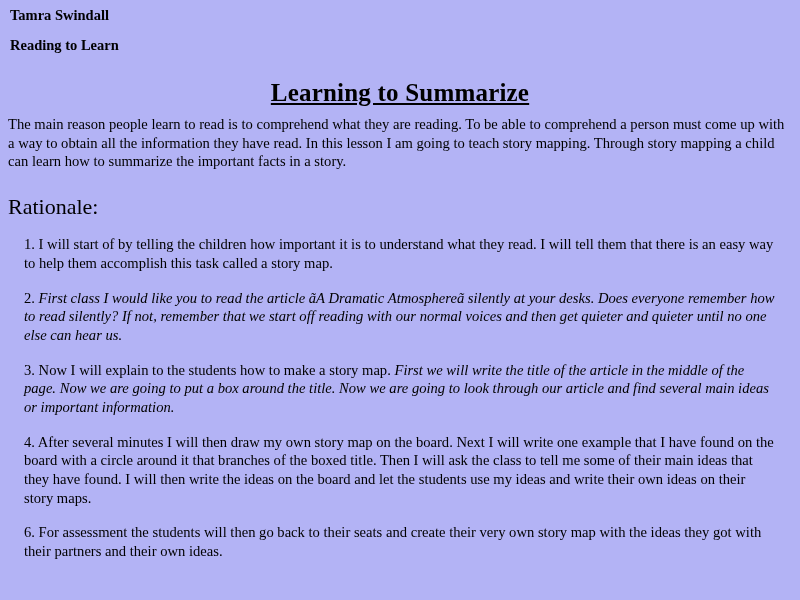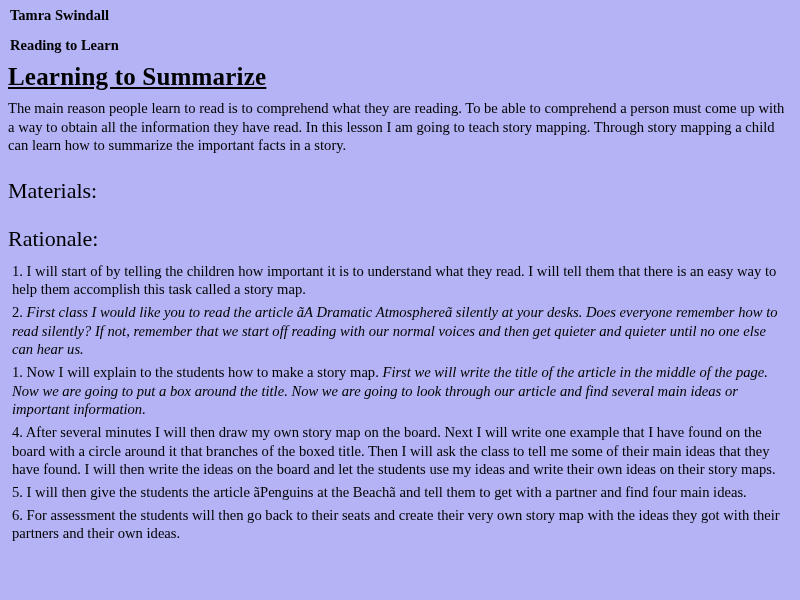--- a/index.html
+++ b/index.html
@@ -27,76 +27,73 @@
     line-height: 1.35;
     margin: 0 0 0 2px;
   }
   .course {
     font-size: 14.5px;
     font-weight: bold;
     line-height: 1.35;
     margin: 10px 0 8px 2px;
   }
   .title {
+    text-align: center;
     font-size: 25px;
     font-weight: bold;
     text-decoration: underline;
-    margin: 8px 0 0 0;
+    margin: 24px 0 0 0;
     letter-spacing: 0.2px;
   }
   h2.section {
     font-size: 22px;
     font-weight: normal;
     margin: 24px 0 10px 0;
     line-height: 1.1;
   }
   p.body {
     font-size: 14.6px;
     line-height: 1.28;
     margin: 8px 0 0 0;
     text-align: left;
   }
   .procedures p {
     font-size: 14.6px;
     line-height: 1.28;
-    margin: 4px;
+    margin: 16px;
   }
   .ital {
     font-style: italic;
   }
 </style>
 </head>
 <body>
 
 <div class="page">
 
   <div class="author">Tamra Swindall</div>
   <div class="course">Reading to Learn</div>
 
   <div class="title">Learning to Summarize</div>
 
   <p class="body">The main reason people learn to read is to comprehend what they are reading.  To be able to comprehend a person must come up with a way to obtain all the information they have read.  In this lesson I am going to teach story mapping.  Through story mapping a child can learn how to summarize the important facts in a story.</p>
 
-  <h2 class="section">Materials:</h2>
 
   <h2 class="section">Rationale:</h2>
   <div class="procedures">
     <p>
       <span>1. I will start of by telling the children how important it is to understand what they read.  I will tell them that there is an easy way to help them accomplish this task called a story map.</span><span class="ital"></span>
     </p>
     <p>
       <span>2. </span><span class="ital">First class I would like you to read the article ãA Dramatic Atmosphereã silently at your desks.  Does everyone remember how to read silently?  If not, remember  that we start off reading with our normal voices and then get quieter and quieter until no one else can hear us.</span>
     </p>
     <p>
-      <span>1. Now I will explain to the students how to make a story map.  </span><span class="ital">First we will write the title of the article in the middle of the page.  Now we are going to put a box around the title.  Now we are going to look through our article and find several main ideas or important information.</span>
+      <span>3. Now I will explain to the students how to make a story map.  </span><span class="ital">First we will write the title of the article in the middle of the page.  Now we are going to put a box around the title.  Now we are going to look through our article and find several main ideas or important information.</span>
     </p>
     <p>
       <span>4. After several minutes I will then draw my own story map on the board.  Next I will write one example that I have found on the board with a circle around it that branches of the boxed title.  Then I will ask the class to tell me some of their main ideas that they have found.  I will then write the ideas on the board and let the students use my ideas and write their own ideas on their story maps.</span><span class="ital"></span>
-    </p>
-    <p>
-      <span>5. I will then give the students the article ãPenguins at the Beachã and tell them to get with a partner and find four main ideas.</span><span class="ital"></span>
     </p>
     <p>
       <span>6. For assessment the students will then go back to their seats and create their very own story map with the ideas they got with their partners and their own ideas.</span><span class="ital"></span>
     </p>
   </div>
 
 </div>
 
 </body></html>

